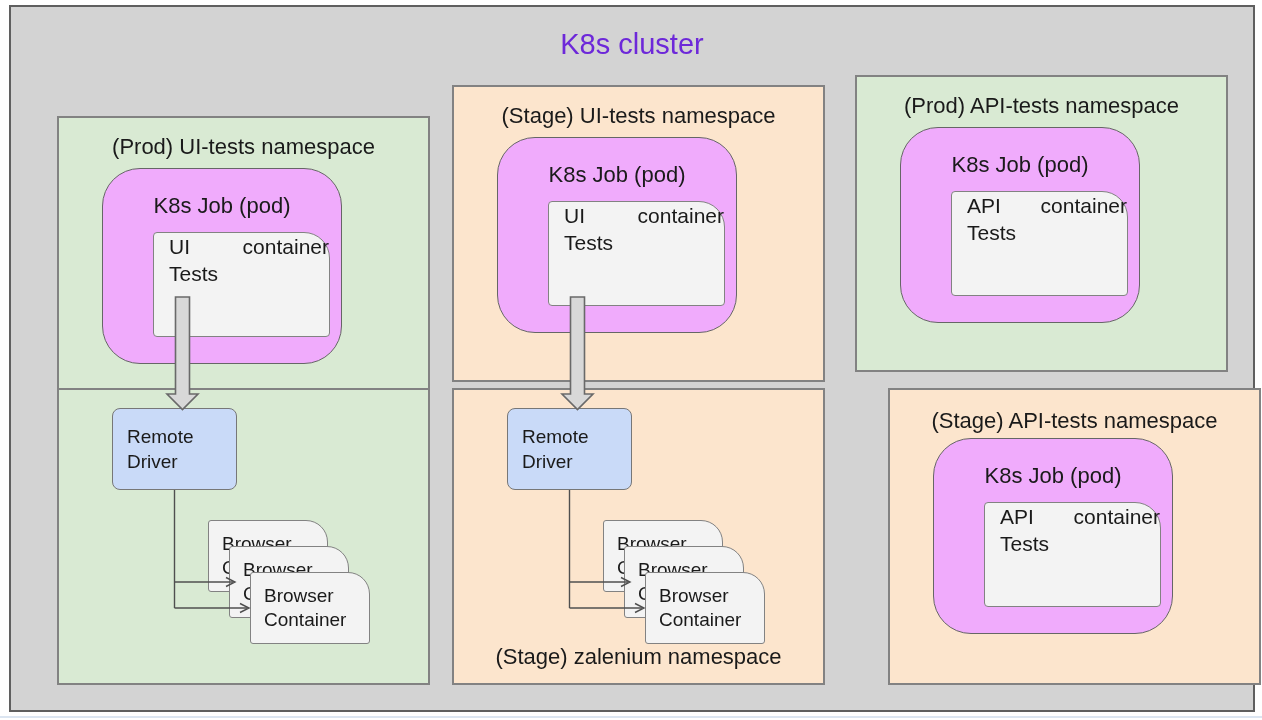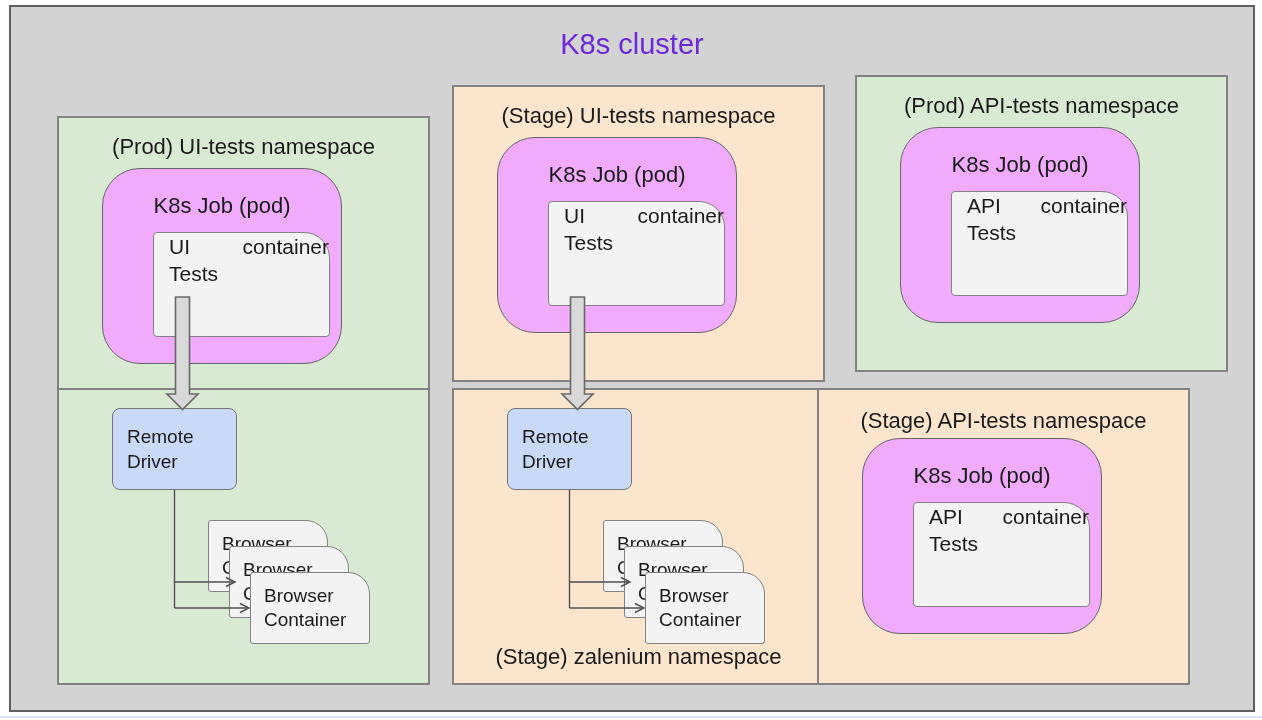--- a/index.html
+++ b/index.html
@@ -132,21 +132,21 @@
       <span class="txt">Browser</span>
       <span class="txt">Container</span>
     </div>
     <div class="browser pos-front">
       <span class="txt">Browser</span>
       <span class="txt">Container</span>
     </div>
     <div class="ns-label bottom">(Stage) zalenium namespace</div>
   </div>
 
-  <div class="ns orange" style="left:817px;top:388px;padding-left:31px;">
+  <div class="ns orange" style="left:888px;top:388px;padding-left:31px;">
     <div class="ns-label top" style="top:18px;">(Stage) API-tests namespace</div>
     <div class="job" style="top:48px;">
       <div class="job-label">K8s Job (pod)</div>
       <div class="container-box">
         <span class="txt">API Tests</span>
         <span class="txt">container</span>
       </div>
     </div>
   </div>
 

